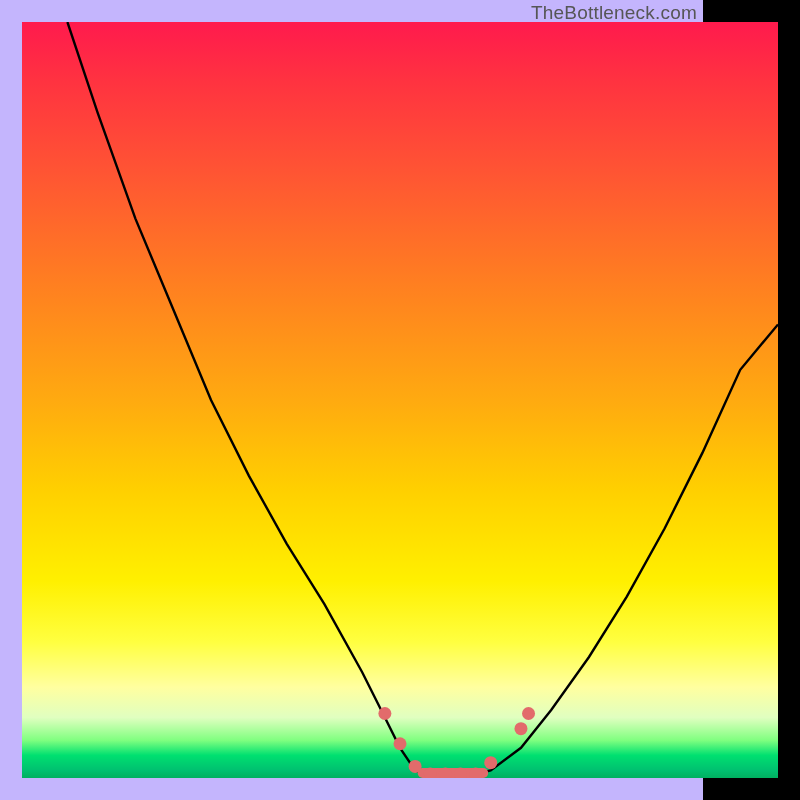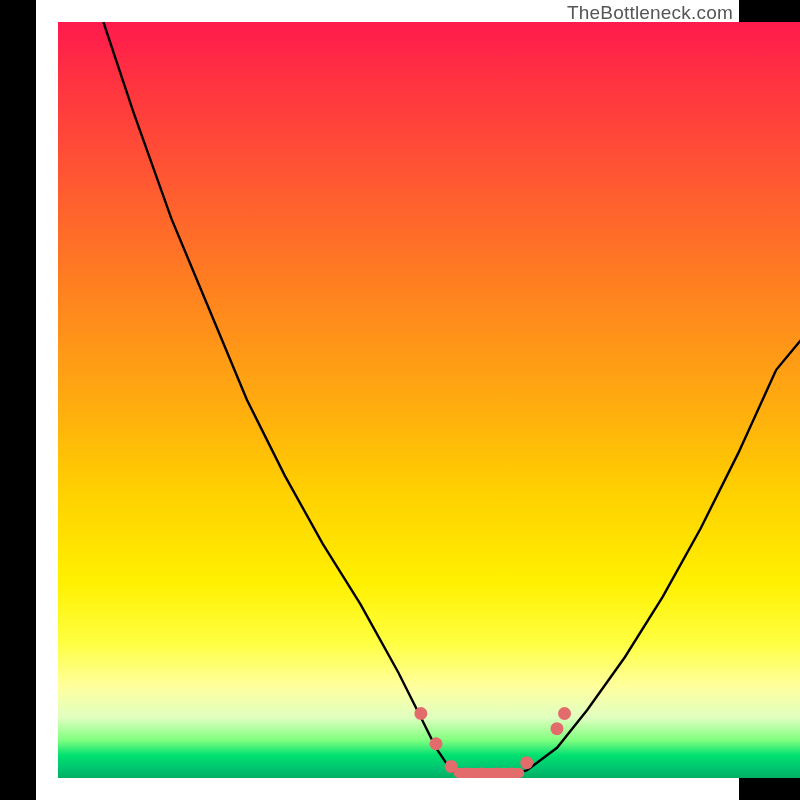--- a/index.html
+++ b/index.html
@@ -1,22 +1,21 @@
 <!DOCTYPE html>
 <html><head>
 <meta charset="utf-8">
 <style>
   * { margin: 0; padding: 0; box-sizing: border-box; }
   html, body { width: 800px; height: 800px; overflow: hidden; background: #000; }
   .frame {
     position: relative;
     width: 703px;
     height: 800px;
-    background: #ffffff;
-    margin-left: 36px;
+    background: #c4b5fd;
   }
   .plot-area {
     position: absolute;
     left: 22px;
     top: 22px;
     width: 756px;
     height: 756px;
     background: linear-gradient(to bottom,
       #ff1a4d 0%,
       #ff3340 8%,

